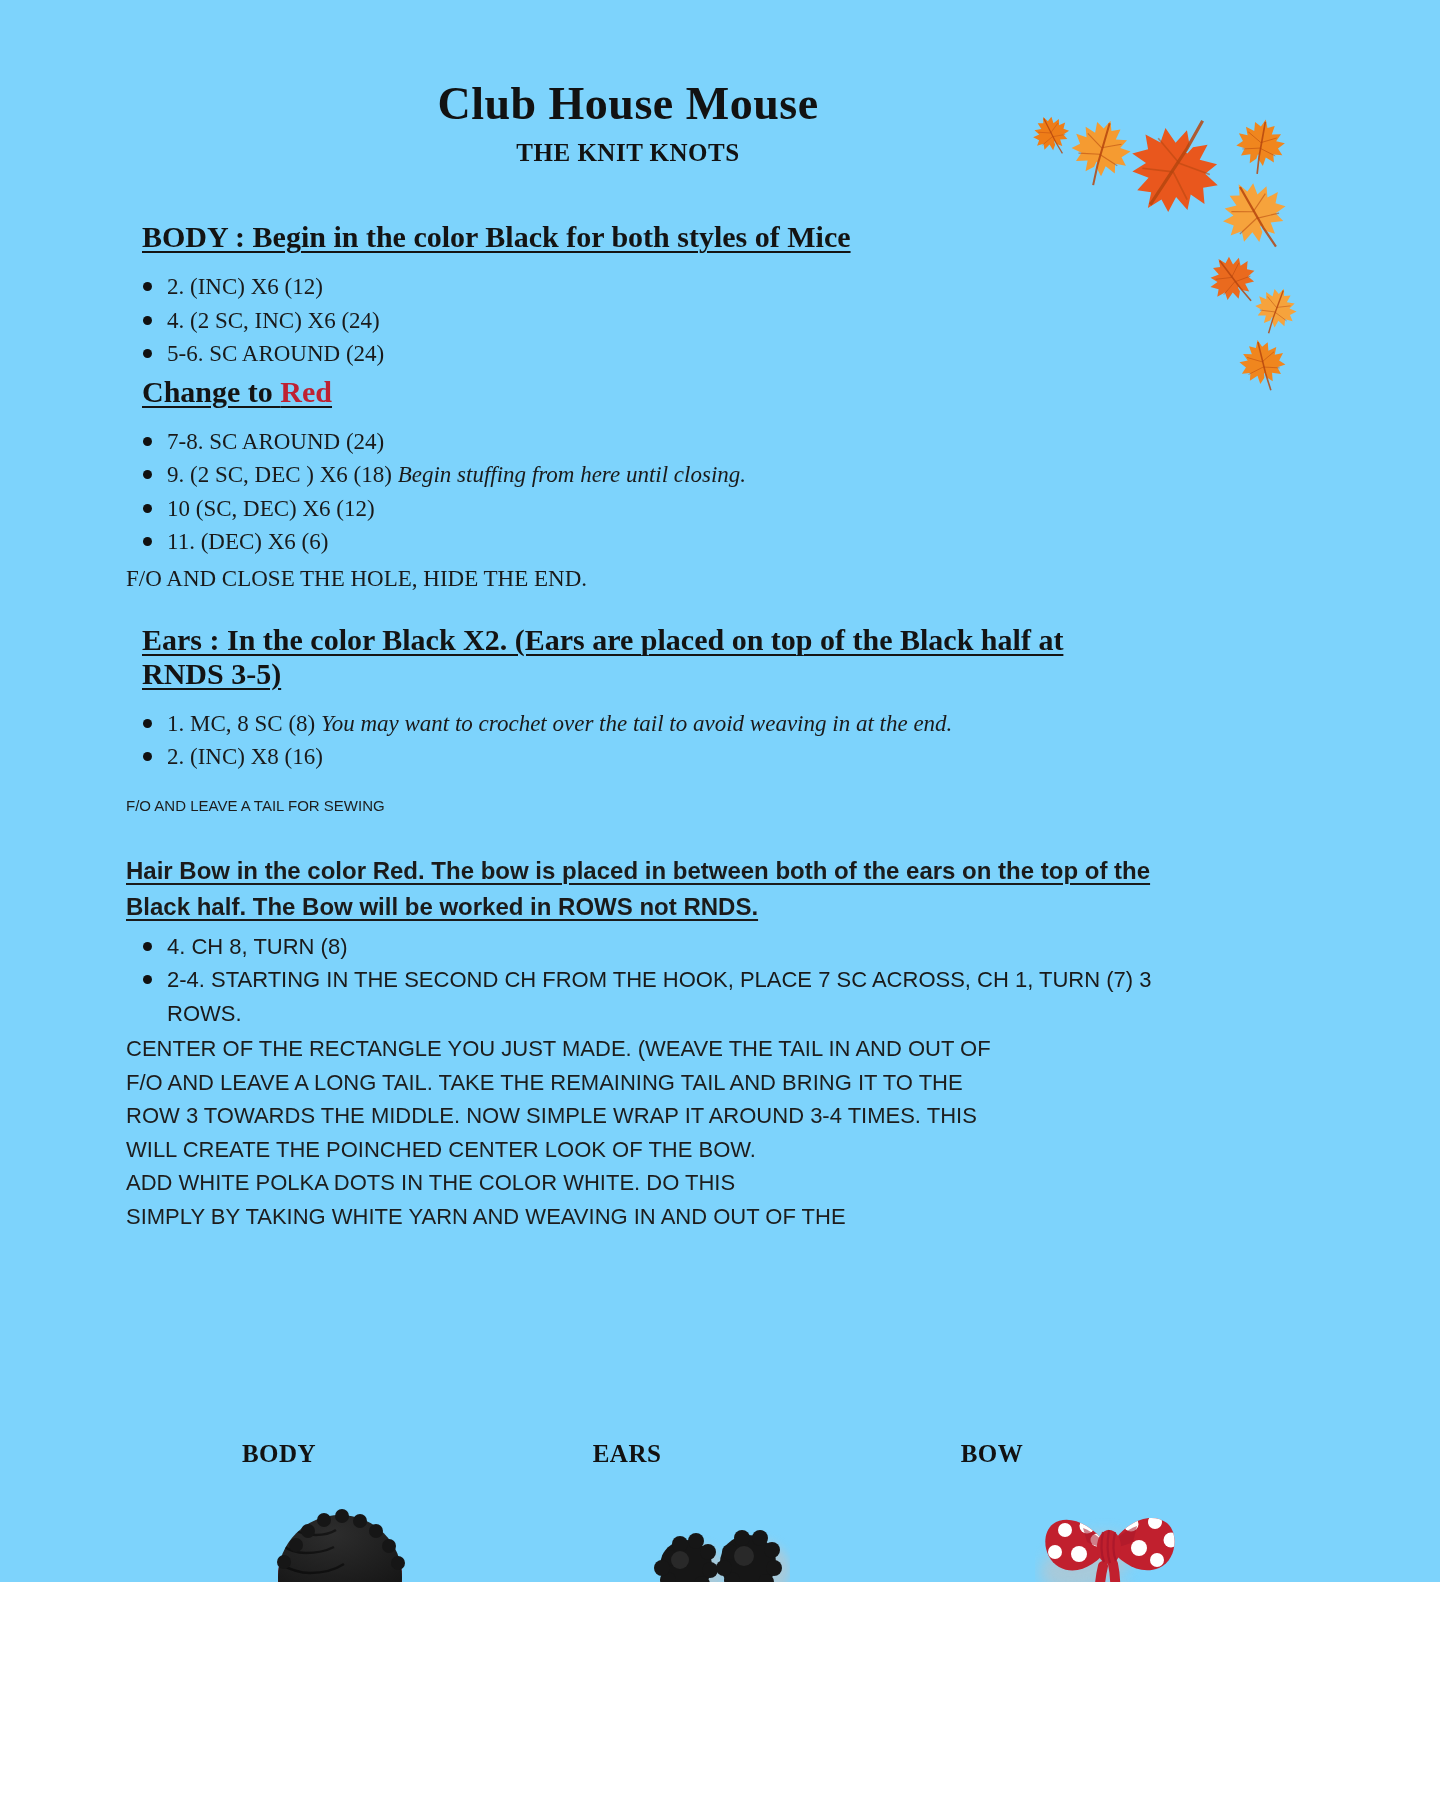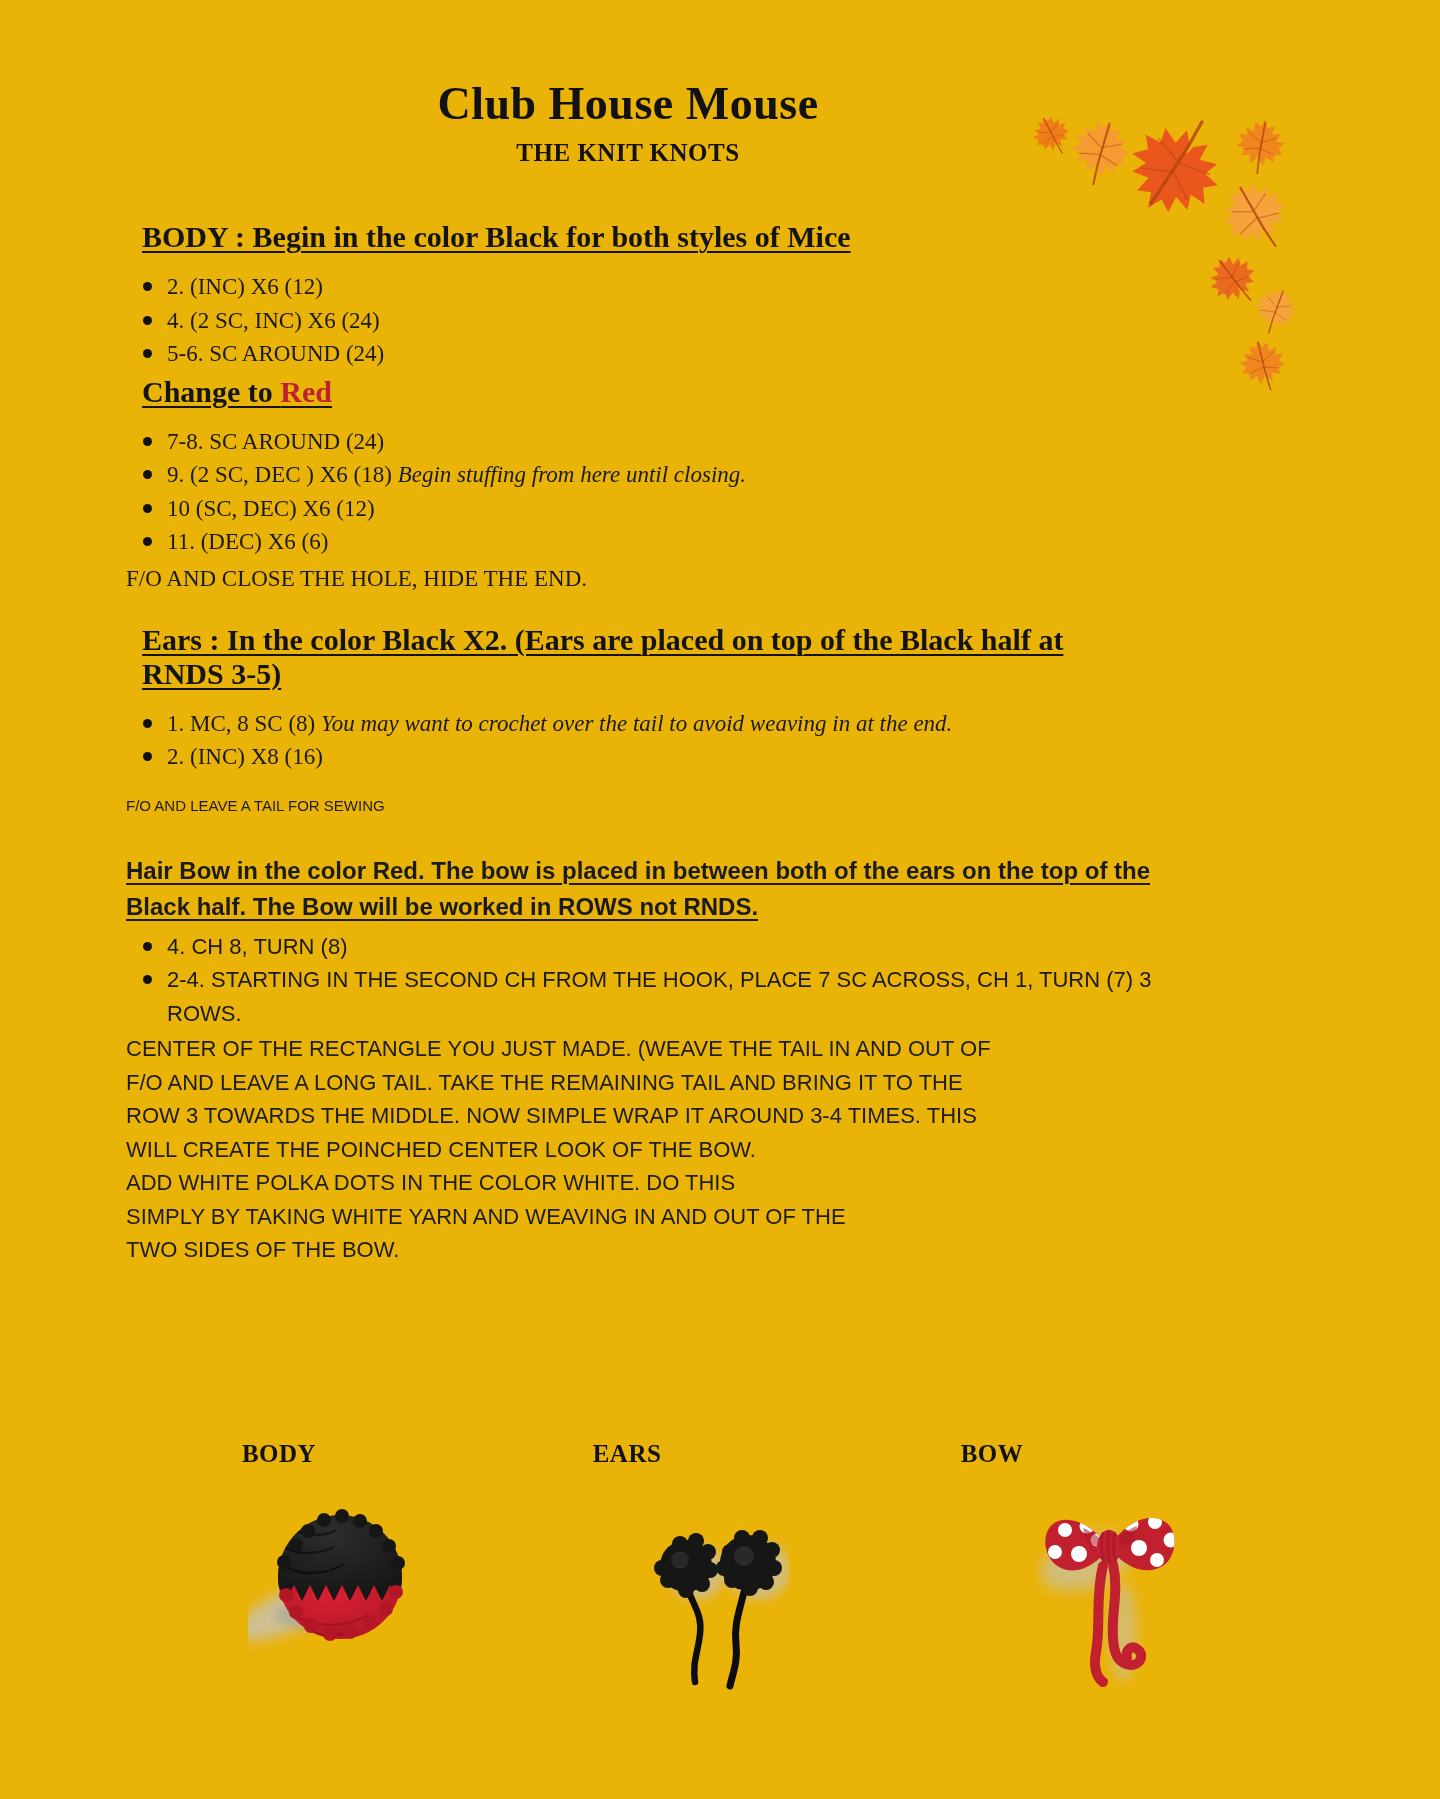--- a/index.html
+++ b/index.html
@@ -1,19 +1,19 @@
 <!DOCTYPE html>
 <html style="--red-text: #bf2132; --yarn-red: #d92133; --yarn-red-dark: #b31626; --bow-red: #c1202e; --bow-red-dark: #a8172a; --yarn-black: #161616; --yarn-black-hi: #2d2d2d; --shadow-gray: #c4c4c4; --leaf-small: #ee7d18; --leaf-mid: #f59b31; --leaf-large: #e9571d; --leaf-alt: #f0861e; --leaf-light: #f6a33c; --leaf-deep: #ea6a1e; --leaf-vein: #b5450e;"><head>
 <meta charset="utf-8">
 <style>
   html,body{margin:0;padding:0;background:#ffffff;}
   .page{
     position:relative;
-    width:1440px;height:1799px;
-    background:#eab308;
+    width:1440px;height:1582px;
+    background:#7dd3fc;
     overflow:hidden;
     font-family:"Liberation Serif", serif;
     color:#161616;
   }
   
   .title-block{position:absolute;top:78px;left:126px;width:1004px;text-align:center;}
   .doc-title{
     font-family:"Liberation Serif", serif;
     font-size:46px;font-weight:700;line-height:52px;color:#121212;
     letter-spacing:.5px;margin:0;
@@ -142,21 +142,20 @@
       <li>4. CH 8, TURN (8)</li>
       <li style="white-space:normal;max-width:1010px;">2-4. STARTING IN THE SECOND CH FROM THE HOOK, PLACE 7 SC ACROSS, CH 1, TURN (7) 3 ROWS.</li>
     </ul>
     <div class="sans-par">
       <div>CENTER OF THE RECTANGLE YOU JUST MADE. (WEAVE THE TAIL IN AND OUT OF</div>
       <div>F/O AND LEAVE A LONG TAIL. TAKE THE REMAINING TAIL AND BRING IT TO THE</div>
       <div>ROW 3 TOWARDS THE MIDDLE. NOW SIMPLE WRAP IT AROUND 3-4 TIMES. THIS</div>
       <div>WILL CREATE THE POINCHED CENTER LOOK OF THE BOW.</div>
       <div>ADD WHITE POLKA DOTS IN THE COLOR WHITE. DO THIS</div>
       <div>SIMPLY BY TAKING WHITE YARN AND WEAVING IN AND OUT OF THE</div>
-      <div>TWO SIDES OF THE BOW.</div>
     </div>
   </div>
 
   <div class="g-label body">BODY</div>
   <div class="g-label ears">EARS</div>
   <div class="g-label bow">BOW</div>
 
   <div class="photo photo-body">
     <svg width="170" height="160" viewBox="0 0 170 160">
       <ellipse cx="45" cy="104" rx="62" ry="20" fill="var(--shadow-gray,#c4c4c4)" opacity="0.75" transform="rotate(-24 45 104)" style="filter:blur(7px)"></ellipse>

